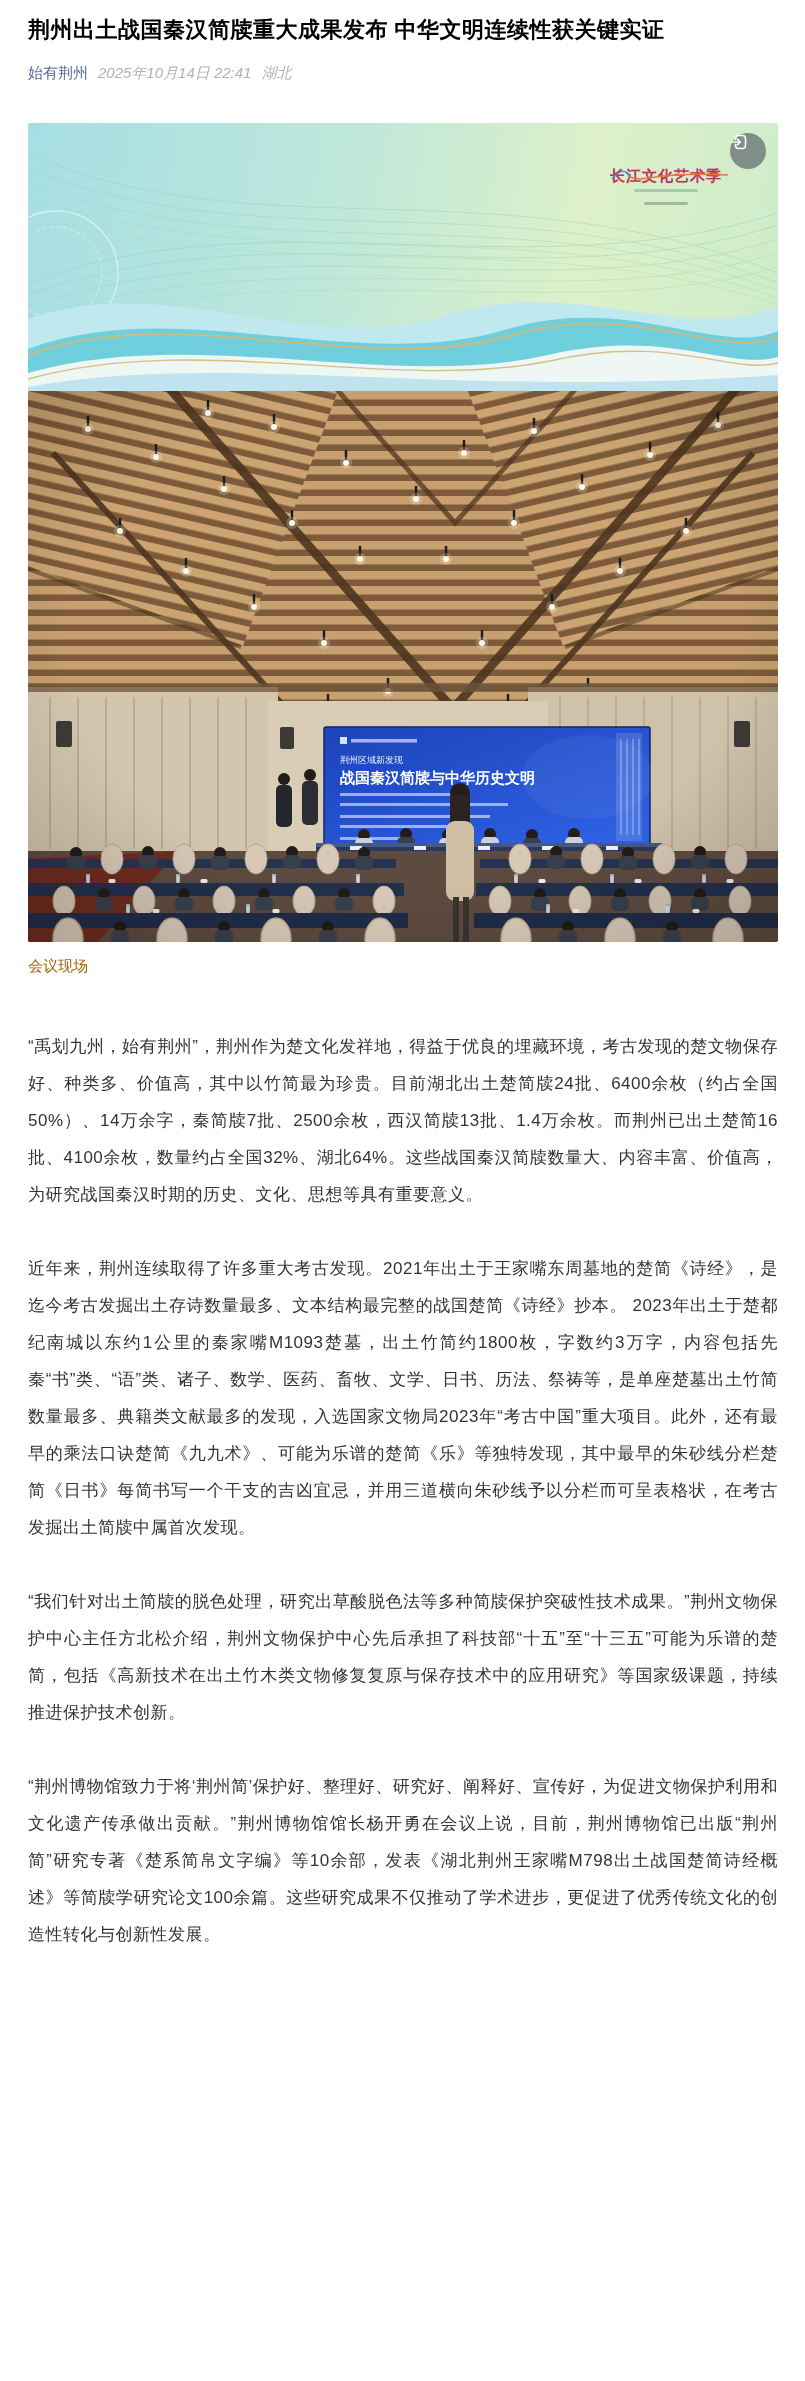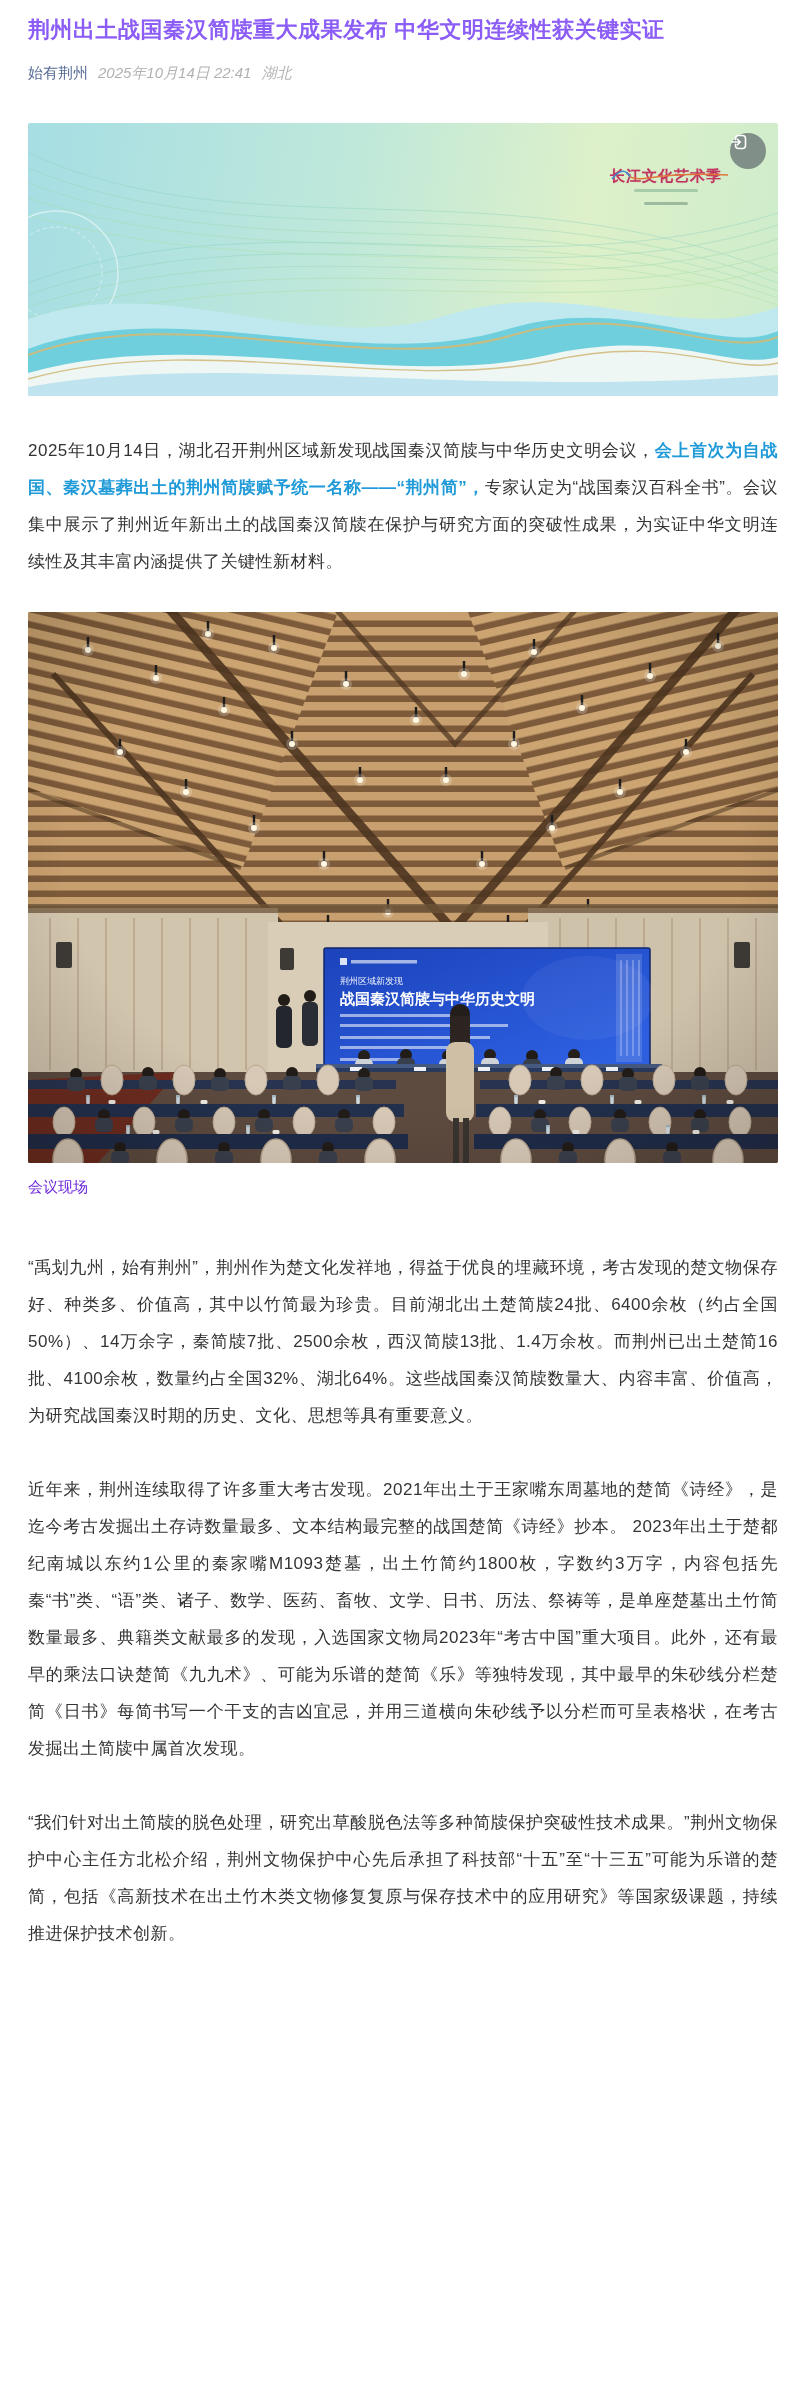--- a/index.html
+++ b/index.html
@@ -1,35 +1,35 @@
 <!DOCTYPE html>
 <html><head>
 <meta charset="utf-8">
 <style>
   html,body{margin:0;padding:0;background:#ffffff;}
   body{font-family:"Liberation Sans","DejaVu Sans",sans-serif;-webkit-font-smoothing:antialiased;}
   .page{width:805px;margin:0 auto;background:#fff;min-height:2381px;box-sizing:border-box;padding:14px 27px 30px 28px;}
-  .title{font-size:22px;line-height:31px;font-weight:700;color:#8b5cf6;margin:0 0 0 0;letter-spacing:.5px;}
+  .title{font-size:22px;line-height:31px;font-weight:700;color:#000000;margin:0 0 0 0;letter-spacing:.5px;}
   .byline{margin-top:17px;font-size:15px;line-height:21px;display:flex;align-items:center;gap:10px;}
   .byline .src{color:#576b95;cursor:pointer;}
   .byline .dt,.byline .loc{color:#b2b2b2;font-style:italic;}
   .banner{position:relative;width:750px;height:273px;margin-top:40px;overflow:hidden;border-radius:2px;background:linear-gradient(100deg,#a6dee4 0%,#bfe8da 42%,#ddf0c9 72%,#cdeccb 100%);}
   .banner svg{display:block;position:absolute;inset:0;}
   .banner-logo{position:absolute;top:44px;right:56px;text-align:center;pointer-events:none;}
   .banner-logo .cal{font-size:15px;font-weight:700;color:#c0355f;letter-spacing:1px;text-shadow:0 0 1px rgba(192,53,95,.4);}
   .banner-logo .bar{height:3px;background:#7fae8f;opacity:.55;border-radius:2px;margin:3px auto 0;}
   .banner-logo .bar.b1{width:64px;}
   .banner-logo .bar.b2{width:44px;margin-top:10px;background:#6b8f7a;}
   .banner-share{position:absolute;top:10px;right:12px;width:36px;height:36px;border-radius:50%;background:rgba(105,117,117,.78);display:flex;align-items:center;justify-content:center;cursor:pointer;}
   .para{width:750px;font-size:17px;line-height:37px;letter-spacing:.5px;color:#333;text-align:justify;margin:0 0 37px 0;}
   .para.first{margin-top:36px;}
   .hl{color:#1f9ad8;font-weight:700;}
   .photo{width:750px;height:551px;margin-top:-5px;border-radius:2px;overflow:hidden;position:relative;background:#b99b73;}
   .photo svg{display:block;}
-  .caption{font-size:15px;line-height:21px;color:#6d28d9;margin:13px 0 52px 0;}
+  .caption{font-size:15px;line-height:21px;color:#a16207;margin:13px 0 52px 0;}
 </style>
 </head>
 <body>
 
 <div class="page">
 
   <h1 class="title">荆州出土战国秦汉简牍重大成果发布 中华文明连续性获关键实证</h1>
 
   <div class="byline">
     <span class="src">始有荆州</span>
@@ -79,21 +79,20 @@
     </div>
     <div class="banner-share">
       <svg width="18" height="18" viewBox="0 0 18 18">
         <rect x="5.5" y="2.5" width="10" height="13" rx="3" fill="none" stroke="#ffffff" stroke-width="1.6"></rect>
         <rect x="3" y="7.5" width="8" height="3" fill="rgba(105,117,117,1)"></rect>
         <path d="M2,9 H10 M7.2,6.2 L10.4,9 L7.2,11.8" fill="none" stroke="#ffffff" stroke-width="1.6" stroke-linecap="round" stroke-linejoin="round"></path>
       </svg>
     </div>
   </div>
 
-  <p class="para first"><span>2025年10月14日，湖北召开荆州区域新发现战国秦汉简牍与中华历史文明会议，</span><span class="hl">会上首次为自战国、秦汉墓葬出土的荆州简牍赋予统一名称——“荆州简”，</span><span>专家认定为“战国秦汉百科全书”。会议集中展示了荆州近年新出土的战国秦汉简牍在保护与研究方面的突破性成果，为实证中华文明连续性及其丰富内涵提供了关键性新材料。</span></p>
 
   <div class="photo">
     <svg viewBox="0 0 750 551" width="750" height="551">
       <defs>
         <pattern id="woodC" width="750" height="15" patternUnits="userSpaceOnUse">
           <rect width="750" height="15" fill="#7c5a3a"></rect>
           <rect width="750" height="8.5" fill="#c89f6e"></rect>
         </pattern>
         <pattern id="woodL" width="750" height="15" patternUnits="userSpaceOnUse" patternTransform="rotate(13)">
           <rect width="750" height="15" fill="#7c5a3a"></rect>
@@ -335,14 +334,15 @@
 
       <rect x="0" y="0" width="750" height="551" fill="url(#vign)"></rect>
     </svg>
   </div>
 
   <div class="caption">会议现场</div>
 
   <p class="para">“禹划九州，始有荆州”，荆州作为楚文化发祥地，得益于优良的埋藏环境，考古发现的楚文物保存好、种类多、价值高，其中以竹简最为珍贵。目前湖北出土楚简牍24批、6400余枚（约占全国50%）、14万余字，秦简牍7批、2500余枚，西汉简牍13批、1.4万余枚。而荆州已出土楚简16批、4100余枚，数量约占全国32%、湖北64%。这些战国秦汉简牍数量大、内容丰富、价值高，为研究战国秦汉时期的历史、文化、思想等具有重要意义。</p>
   <p class="para">近年来，荆州连续取得了许多重大考古发现。2021年出土于王家嘴东周墓地的楚简《诗经》，是迄今考古发掘出土存诗数量最多、文本结构最完整的战国楚简《诗经》抄本。 2023年出土于楚都纪南城以东约1公里的秦家嘴M1093楚墓，出土竹简约1800枚，字数约3万字，内容包括先秦“书”类、“语”类、诸子、数学、医药、畜牧、文学、日书、历法、祭祷等，是单座楚墓出土竹简数量最多、典籍类文献最多的发现，入选国家文物局2023年“考古中国”重大项目。此外，还有最早的乘法口诀楚简《九九术》、可能为乐谱的楚简《乐》等独特发现，其中最早的朱砂线分栏楚简《日书》每简书写一个干支的吉凶宜忌，并用三道横向朱砂线予以分栏而可呈表格状，在考古发掘出土简牍中属首次发现。</p>
   <p class="para">“我们针对出土简牍的脱色处理，研究出草酸脱色法等多种简牍保护突破性技术成果。”荆州文物保护中心主任方北松介绍，荆州文物保护中心先后承担了科技部“十五”至“十三五”可能为乐谱的楚简，包括《高新技术在出土竹木类文物修复复原与保存技术中的应用研究》等国家级课题，持续推进保护技术创新。</p>
+  <p class="para">“荆州博物馆致力于将‘荆州简’保护好、整理好、研究好、阐释好、宣传好，为促进文物保护利用和文化遗产传承做出贡献。”荆州博物馆馆长杨开勇在会议上说，目前，荆州博物馆已出版“荆州简”研究专著《楚系简帛文字编》等10余部，发表《湖北荆州王家嘴M798出土战国楚简诗经概述》等简牍学研究论文100余篇。这些研究成果不仅推动了学术进步，更促进了优秀传统文化的创造性转化与创新性发展。</p>
 
 </div>
 
 </body></html>

